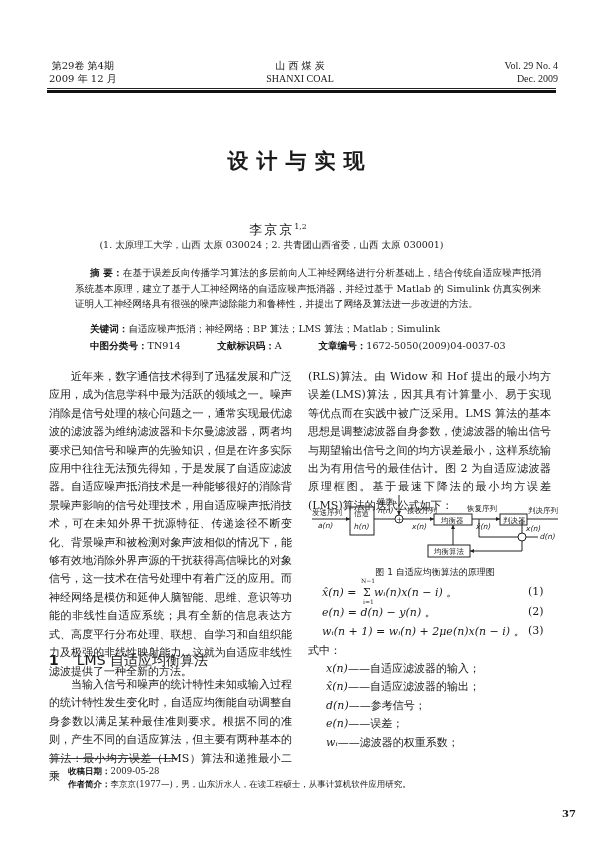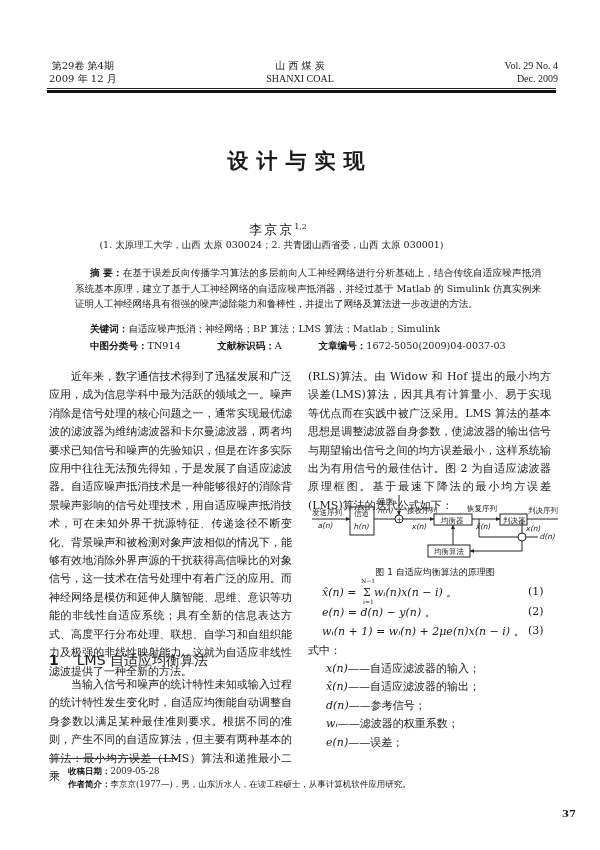--- a/index.html
+++ b/index.html
@@ -149,22 +149,22 @@
 <div class="abs eqn" style="top:605px;">(2)</div>
 <div class="abs eq" style="top:624px;">wᵢ(n + 1) = wᵢ(n) + 2μe(n)x(n − i) 。</div>
 <div class="abs eqn" style="top:624px;">(3)</div>
 
 <div class="abs shi" style="top:643px;">式中：</div>
 
 <div class="abs defs" style="top:660px;">
   <div><span class="sym">x(n)</span><span>——自适应滤波器的输入；</span></div>
   <div><span class="sym">x̂(n)</span><span>——自适应滤波器的输出；</span></div>
   <div><span class="sym">d(n)</span><span>——参考信号；</span></div>
+  <div><span class="sym">e(n)</span><span>——误差；</span></div>
   <div><span class="sym">wᵢ</span><span>——滤波器的权重系数；</span></div>
-  <div><span class="sym">e(n)</span><span>——误差；</span></div>
 </div>
 
 <div class="abs fn-rule"></div>
 <div class="abs fn" style="top:765px;">
   <span class="bold-label">收稿日期：</span><span>2009-05-28</span>
 </div>
 <div class="abs fn" style="top:778px;">
   <span class="bold-label">作者简介：</span><span>李京京(1977—)，男，山东沂水人，在读工程硕士，从事计算机软件应用研究。</span>
 </div>
 

